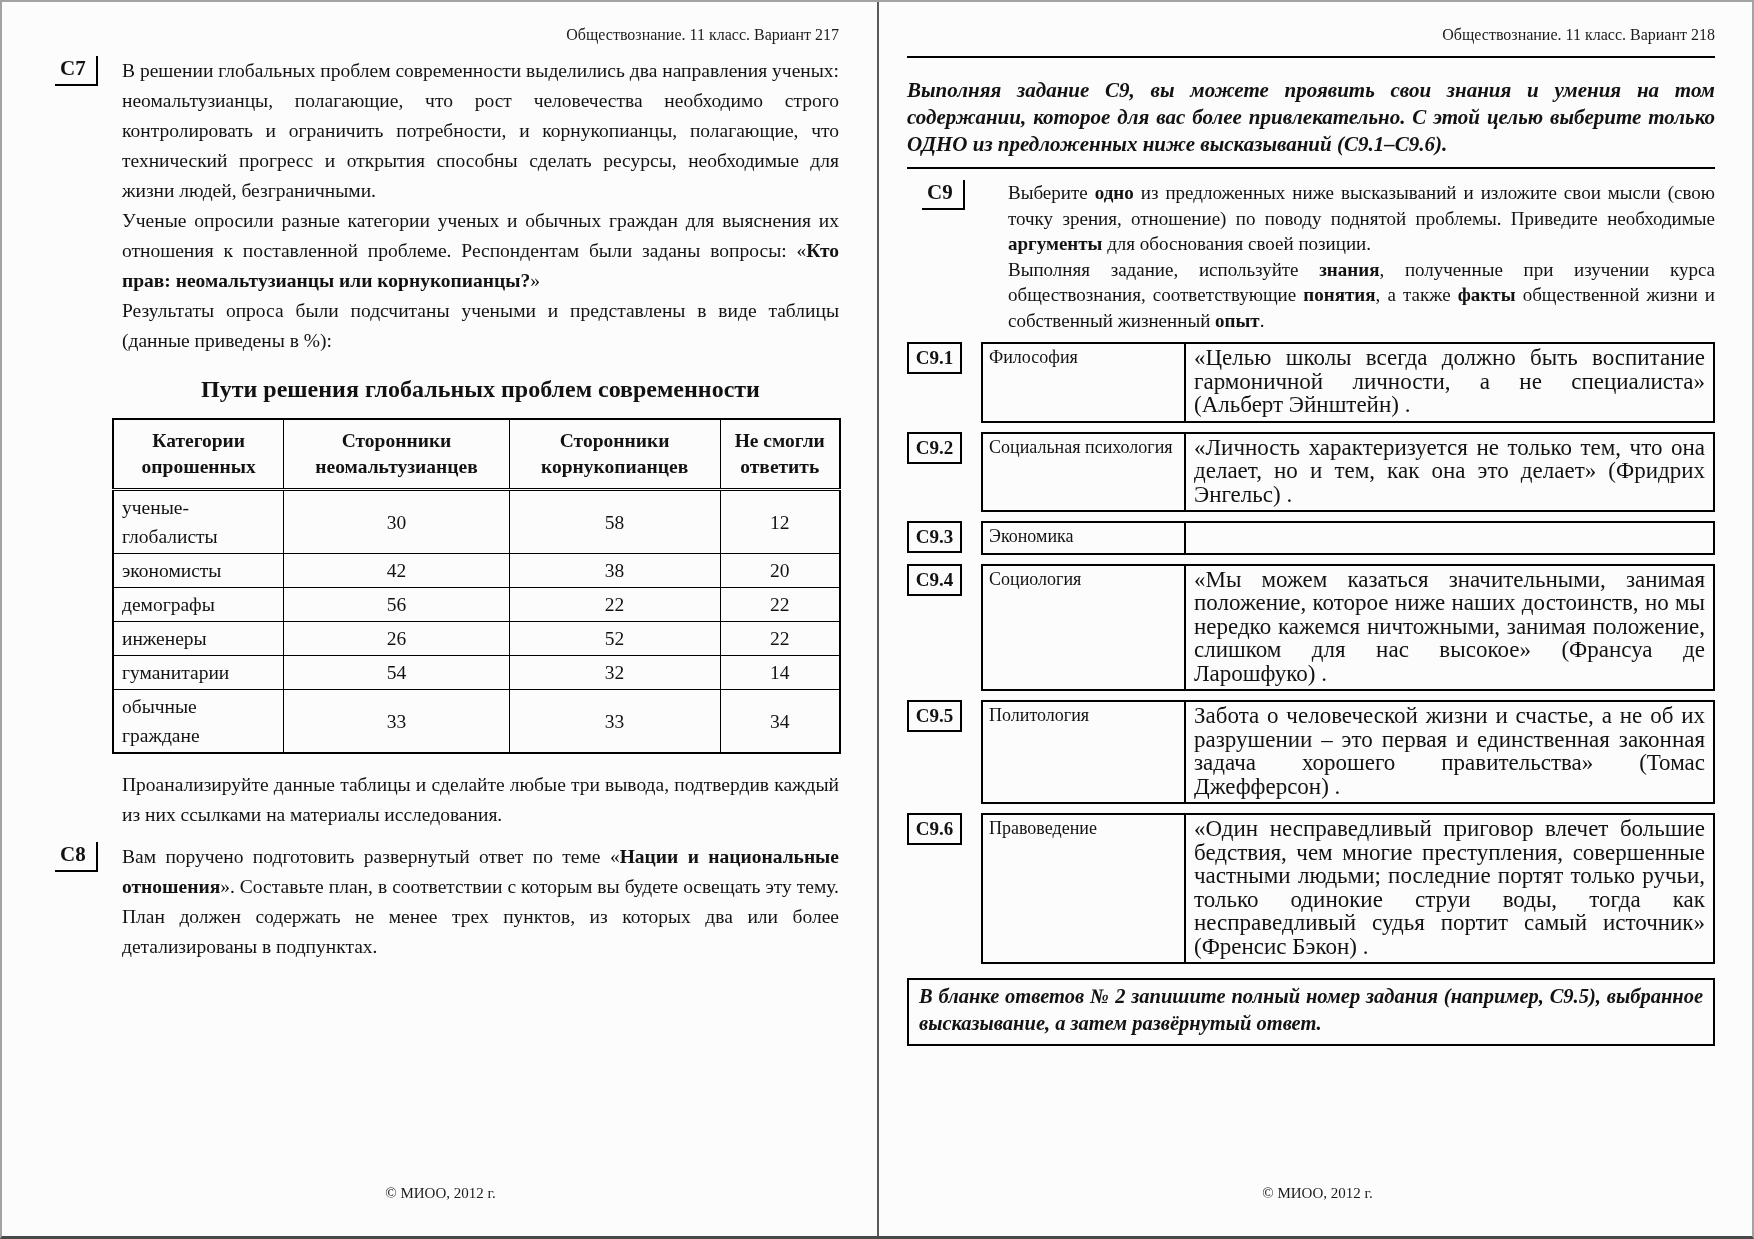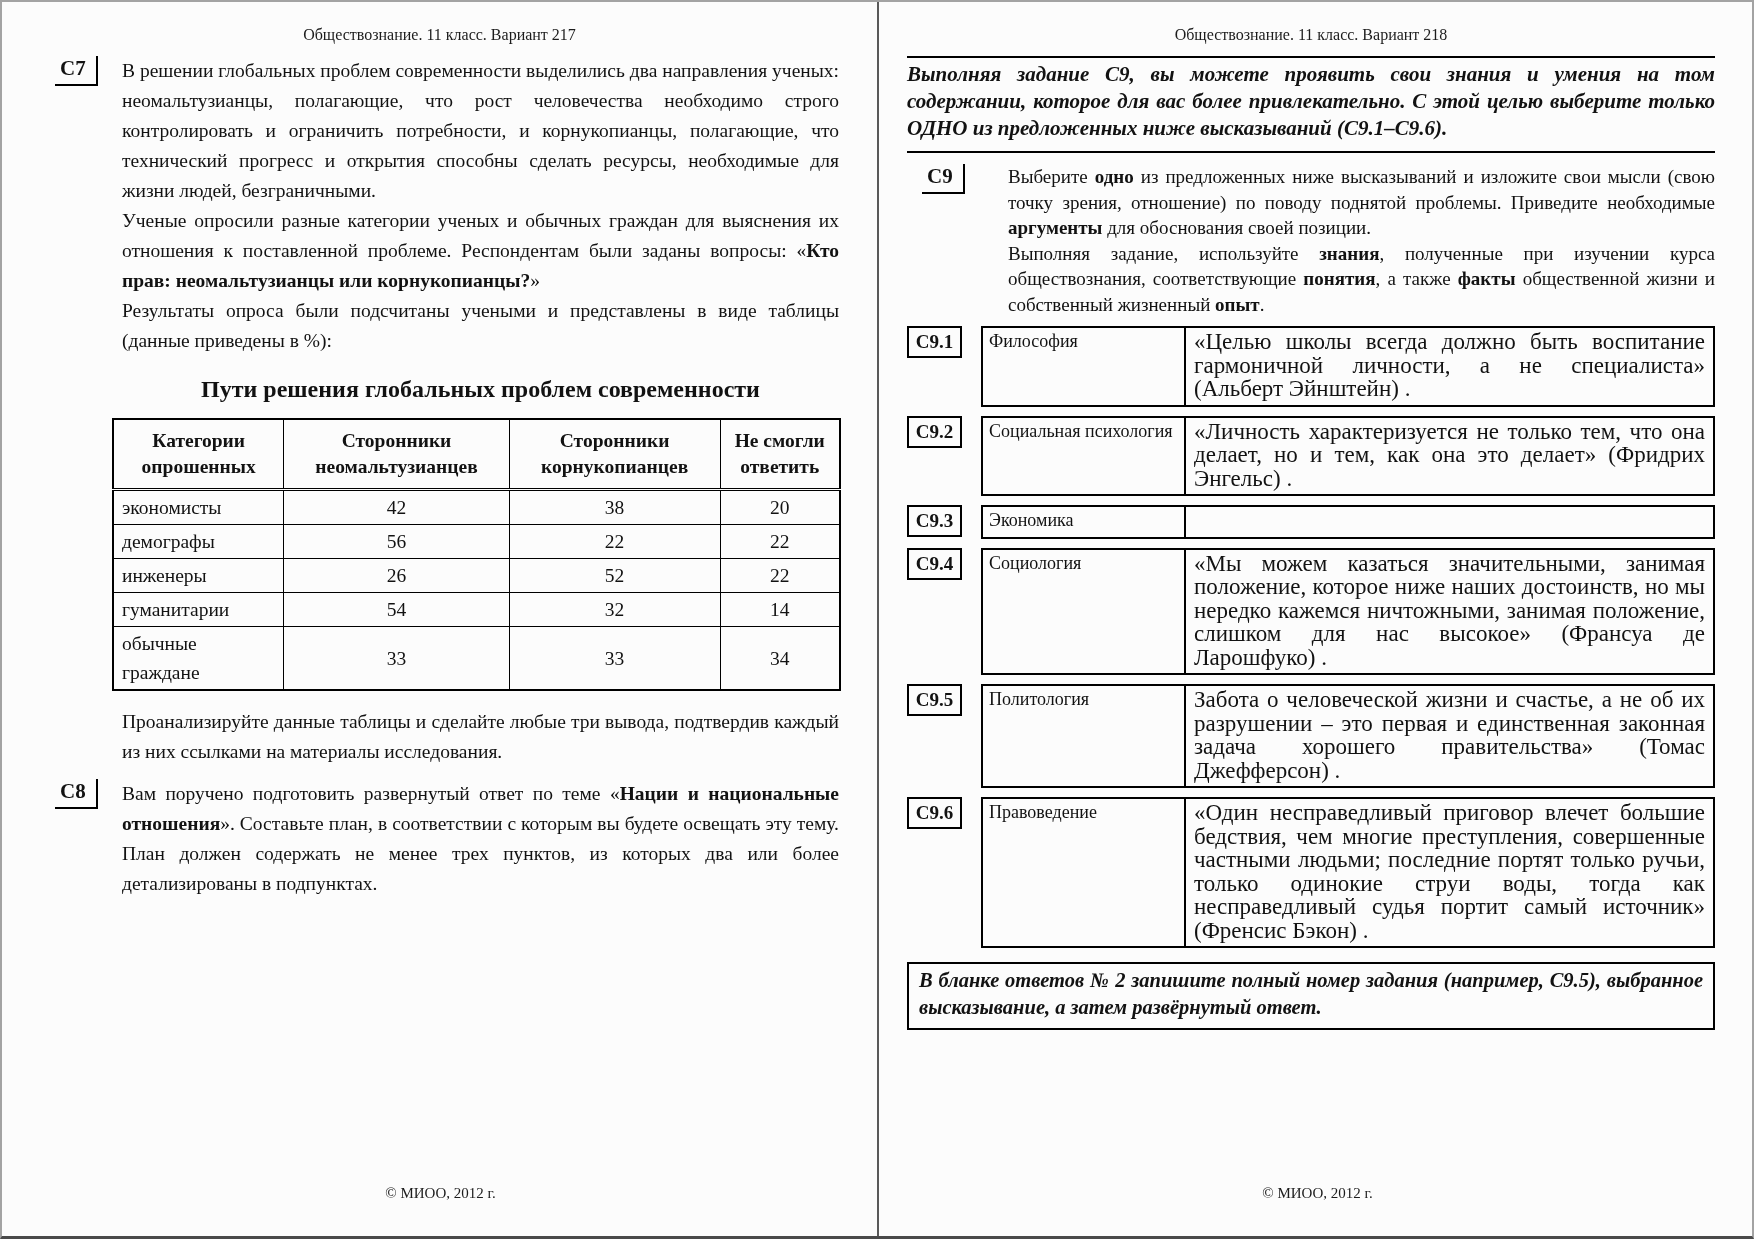--- a/index.html
+++ b/index.html
@@ -13,21 +13,21 @@
     border:2px solid #a3a3a3;
     border-bottom:3px solid #4a4a4a;
     overflow:hidden;
   }
   .seam { position:absolute; top:0; bottom:0; left:875px; width:2px; background:#595959; }
 
   .page { position:absolute; top:0; height:100%; box-sizing:border-box; }
   .page-left  { left:0;     width:877px; padding:24px 40px 0 38px; }
   .page-right { left:877px; width:877px; padding:24px 41px 0 28px; }
 
-  .page-header { display:flex; justify-content:center; align-items:baseline;
+  .page-header { display:flex; justify-content:flex-end; align-items:baseline;
                  font-size:16px; color:#1c1c1c; margin-bottom:12px; }
 
   
   .task { display:flex; align-items:flex-start; }
   .label-col    { flex:0 0 82px; }
   .label-col-c9 { flex:0 0 101px; }
   .task-label { display:inline-block; margin-left:15px; padding:0 10px 4px 5px;
                 border-right:2px solid #000; border-bottom:2px solid #000;
                 font-weight:bold; font-size:21px; line-height:1.15; white-space:nowrap; }
   .task-body { flex:1; font-size:19.5px; line-height:30px; text-align:justify; }
@@ -42,21 +42,21 @@
   .survey thead th { border-bottom:3.5px double #000; font-size:19.5px; font-weight:bold;
                      text-align:center; padding:8px 4px; line-height:26px; }
   .survey td { font-size:19.5px; line-height:29px; padding:2px 8px; }
   .survey td.cat { text-align:left; }
   .survey td.val { text-align:center; }
   .after-table { margin-top:16px !important; }
   .task-c8 { margin-top:12px; }
 
   
   .intro-box { border-top:2px solid #000; border-bottom:2px solid #000;
-               padding:3px 0 9px; margin-top:2px;
+               padding:19px 0 9px; margin-top:2px;
                font-size:21px; font-weight:bold; font-style:italic;
                line-height:27px; text-align:justify; }
   .task-c9 { margin-top:11px; }
   .task-c9 .task-body { font-size:19px; line-height:25.5px; }
 
   .c9-rows { margin-top:9px; }
   .c9-row { display:flex; align-items:flex-start; margin-bottom:9px;gap:12px; }
   .c9-row-label { flex:0 0 47px; border:2px solid #000; text-align:center;
                   font-weight:bold; font-size:19px; line-height:23px;
                   padding:2px 2px 3px; margin-right:7px; }
@@ -100,20 +100,26 @@
           <thead>
             <tr>
               <th style="width:23.5%">Категории опрошенных</th>
               <th style="width:31%">Сторонники неомальтузианцев</th>
               <th style="width:29%">Сторонники корнукопианцев</th>
               <th style="width:16.5%">Не смогли ответить</th>
             </tr>
           </thead>
           <tbody>
             <tr>
+              <td class="cat">ученые-глобалисты</td>
+              <td class="val">30</td>
+              <td class="val">58</td>
+              <td class="val">12</td>
+            </tr>
+            <tr>
               <td class="cat">экономисты</td>
               <td class="val">42</td>
               <td class="val">38</td>
               <td class="val">20</td>
             </tr>
             <tr>
               <td class="cat">демографы</td>
               <td class="val">56</td>
               <td class="val">22</td>
               <td class="val">22</td>

